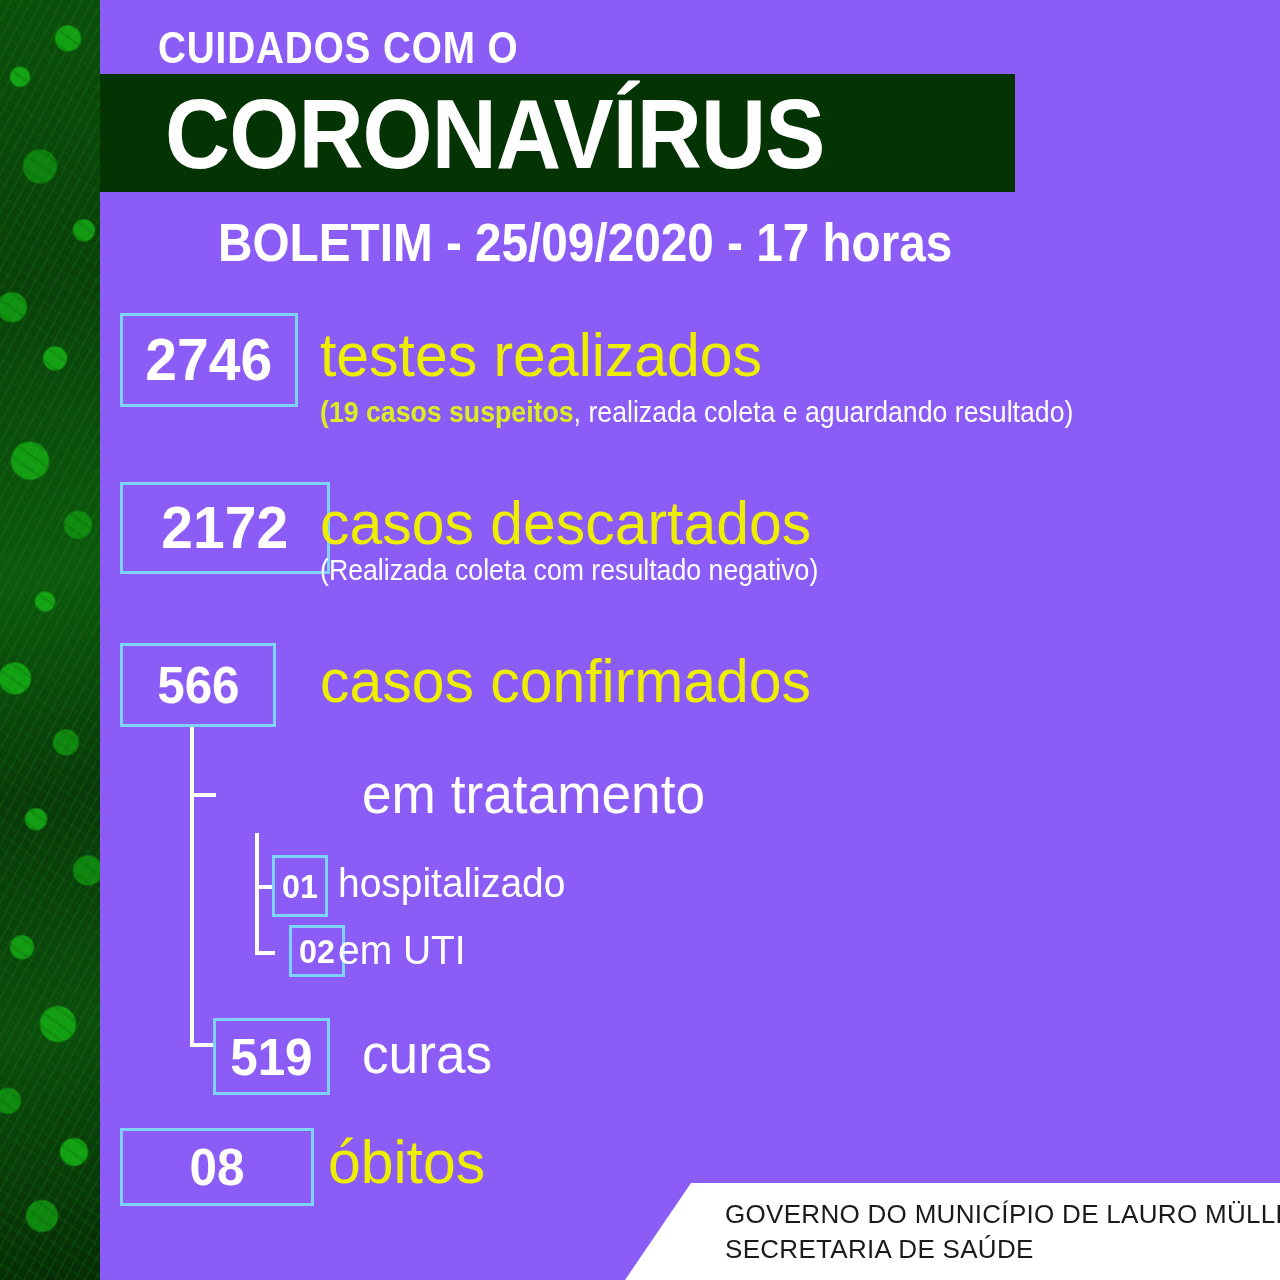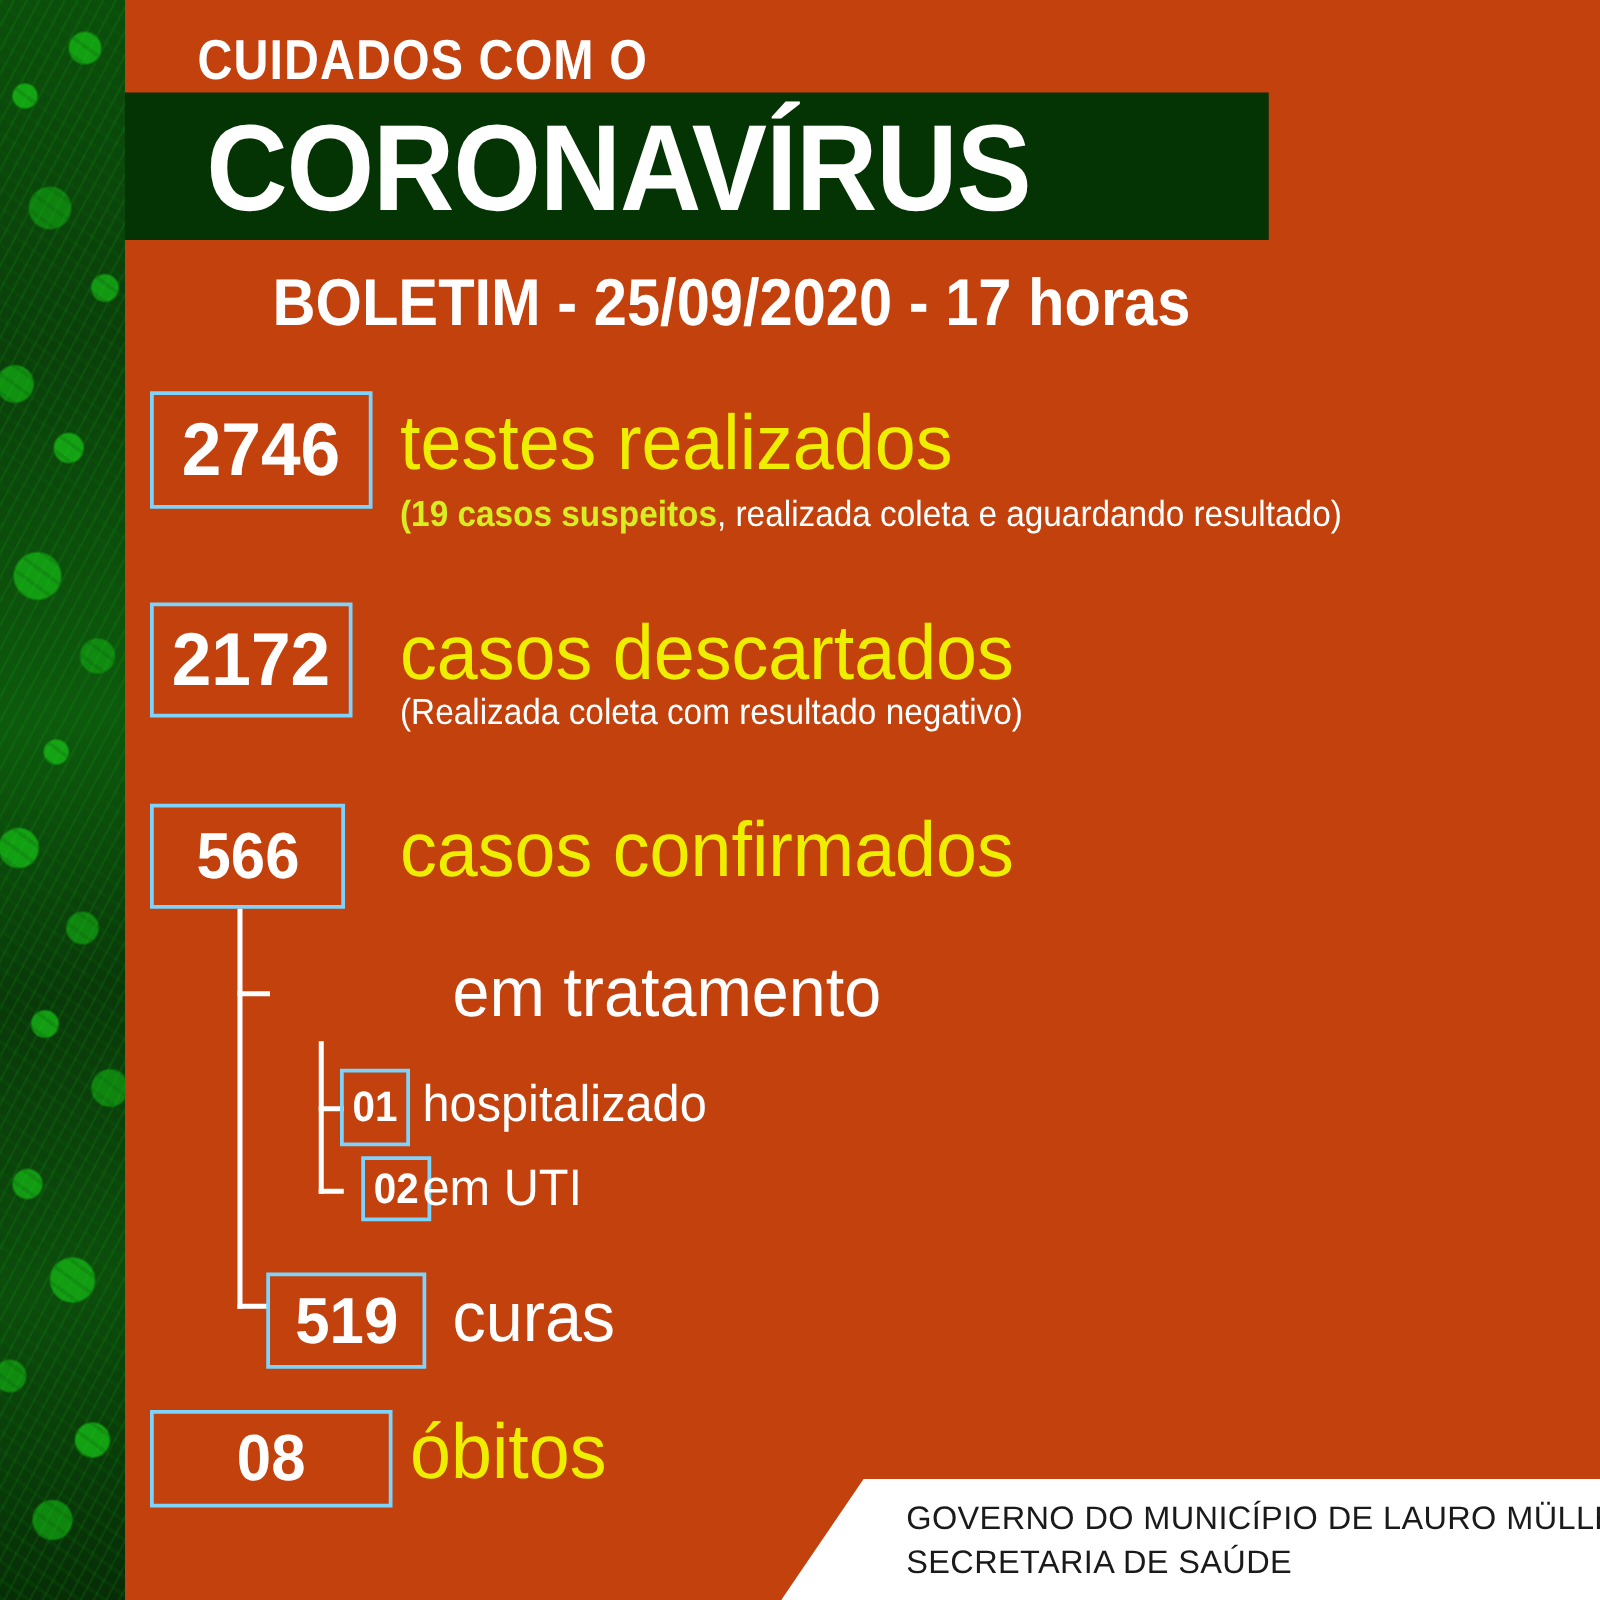--- a/index.html
+++ b/index.html
@@ -4,21 +4,21 @@
 <style>
   html, body {
     margin: 0;
     padding: 0;
     background: #ffffff;
   }
   #poster {
     position: relative;
     width: 1280px;
     height: 1280px;
-    background: #c2410c;
+    background: #8b5cf6;
     overflow: hidden;
     font-family: "Liberation Sans", sans-serif;
   }
 
   
   .virus-strip {
     position: absolute;
     left: 0; top: 0;
     width: 100px;
     height: 1280px;
@@ -170,21 +170,21 @@
   <div class="bulletin">BOLETIM - 25/09/2020 - 17 horas</div>
 
   <div class="numbox" style="left:120px; top:313px; width:178px; height:94px; font-size:60px;">
     <span>2746</span>
   </div>
   <div class="lbl lbl-yellow" style="left:320px; top:319px; font-size:62px; transform:scaleX(0.95);">testes realizados</div>
   <div class="sub" style="left:320px; top:396px;">
     <b>(19 casos suspeitos</b><span>, realizada coleta e aguardando resultado)</span>
   </div>
 
-  <div class="numbox" style="left:120px; top:482px; width:162px; height:92px; font-size:60px;">
+  <div class="numbox" style="left:120px; top:482px; width:210px; height:92px; font-size:60px;">
     <span>2172</span>
   </div>
   <div class="lbl lbl-yellow" style="left:320px; top:487px; font-size:62px; transform:scaleX(0.95);">casos descartados</div>
   <div class="sub" style="left:320px; top:554px;">(Realizada coleta com resultado negativo)</div>
 
   <div class="numbox" style="left:120px; top:643px; width:156px; height:84px; font-size:52px;">
     <span>566</span>
   </div>
   <div class="lbl lbl-yellow" style="left:320px; top:645px; font-size:62px; transform:scaleX(0.95);">casos confirmados</div>
 
@@ -201,21 +201,21 @@
   <div class="numbox" style="left:272px; top:855px; width:56px; height:62px; font-size:34px;">
     <span>01</span>
   </div>
   <div class="lbl lbl-white" style="left:338px; top:860px; font-size:41px; transform:scaleX(0.95);">hospitalizado</div>
 
   <div class="numbox" style="left:289px; top:925px; width:56px; height:52px; font-size:34px;">
     <span>02</span>
   </div>
   <div class="lbl lbl-white" style="left:338px; top:927px; font-size:41px; transform:scaleX(0.95);">em UTI</div>
 
-  <div class="numbox" style="left:213px; top:1018px; width:128px; height:77px; font-size:52px;">
+  <div class="numbox" style="left:213px; top:1018px; width:117px; height:77px; font-size:52px;">
     <span>519</span>
   </div>
   <div class="lbl lbl-white" style="left:362px; top:1021px; font-size:56px; transform:scaleX(0.95);">curas</div>
 
   <div class="numbox" style="left:120px; top:1128px; width:194px; height:78px; font-size:52px;">
     <span>08</span>
   </div>
   <div class="lbl lbl-yellow" style="left:328px; top:1126px; font-size:62px; transform:scaleX(0.95);">óbitos</div>
 
   <div class="footer-wrap"></div>

